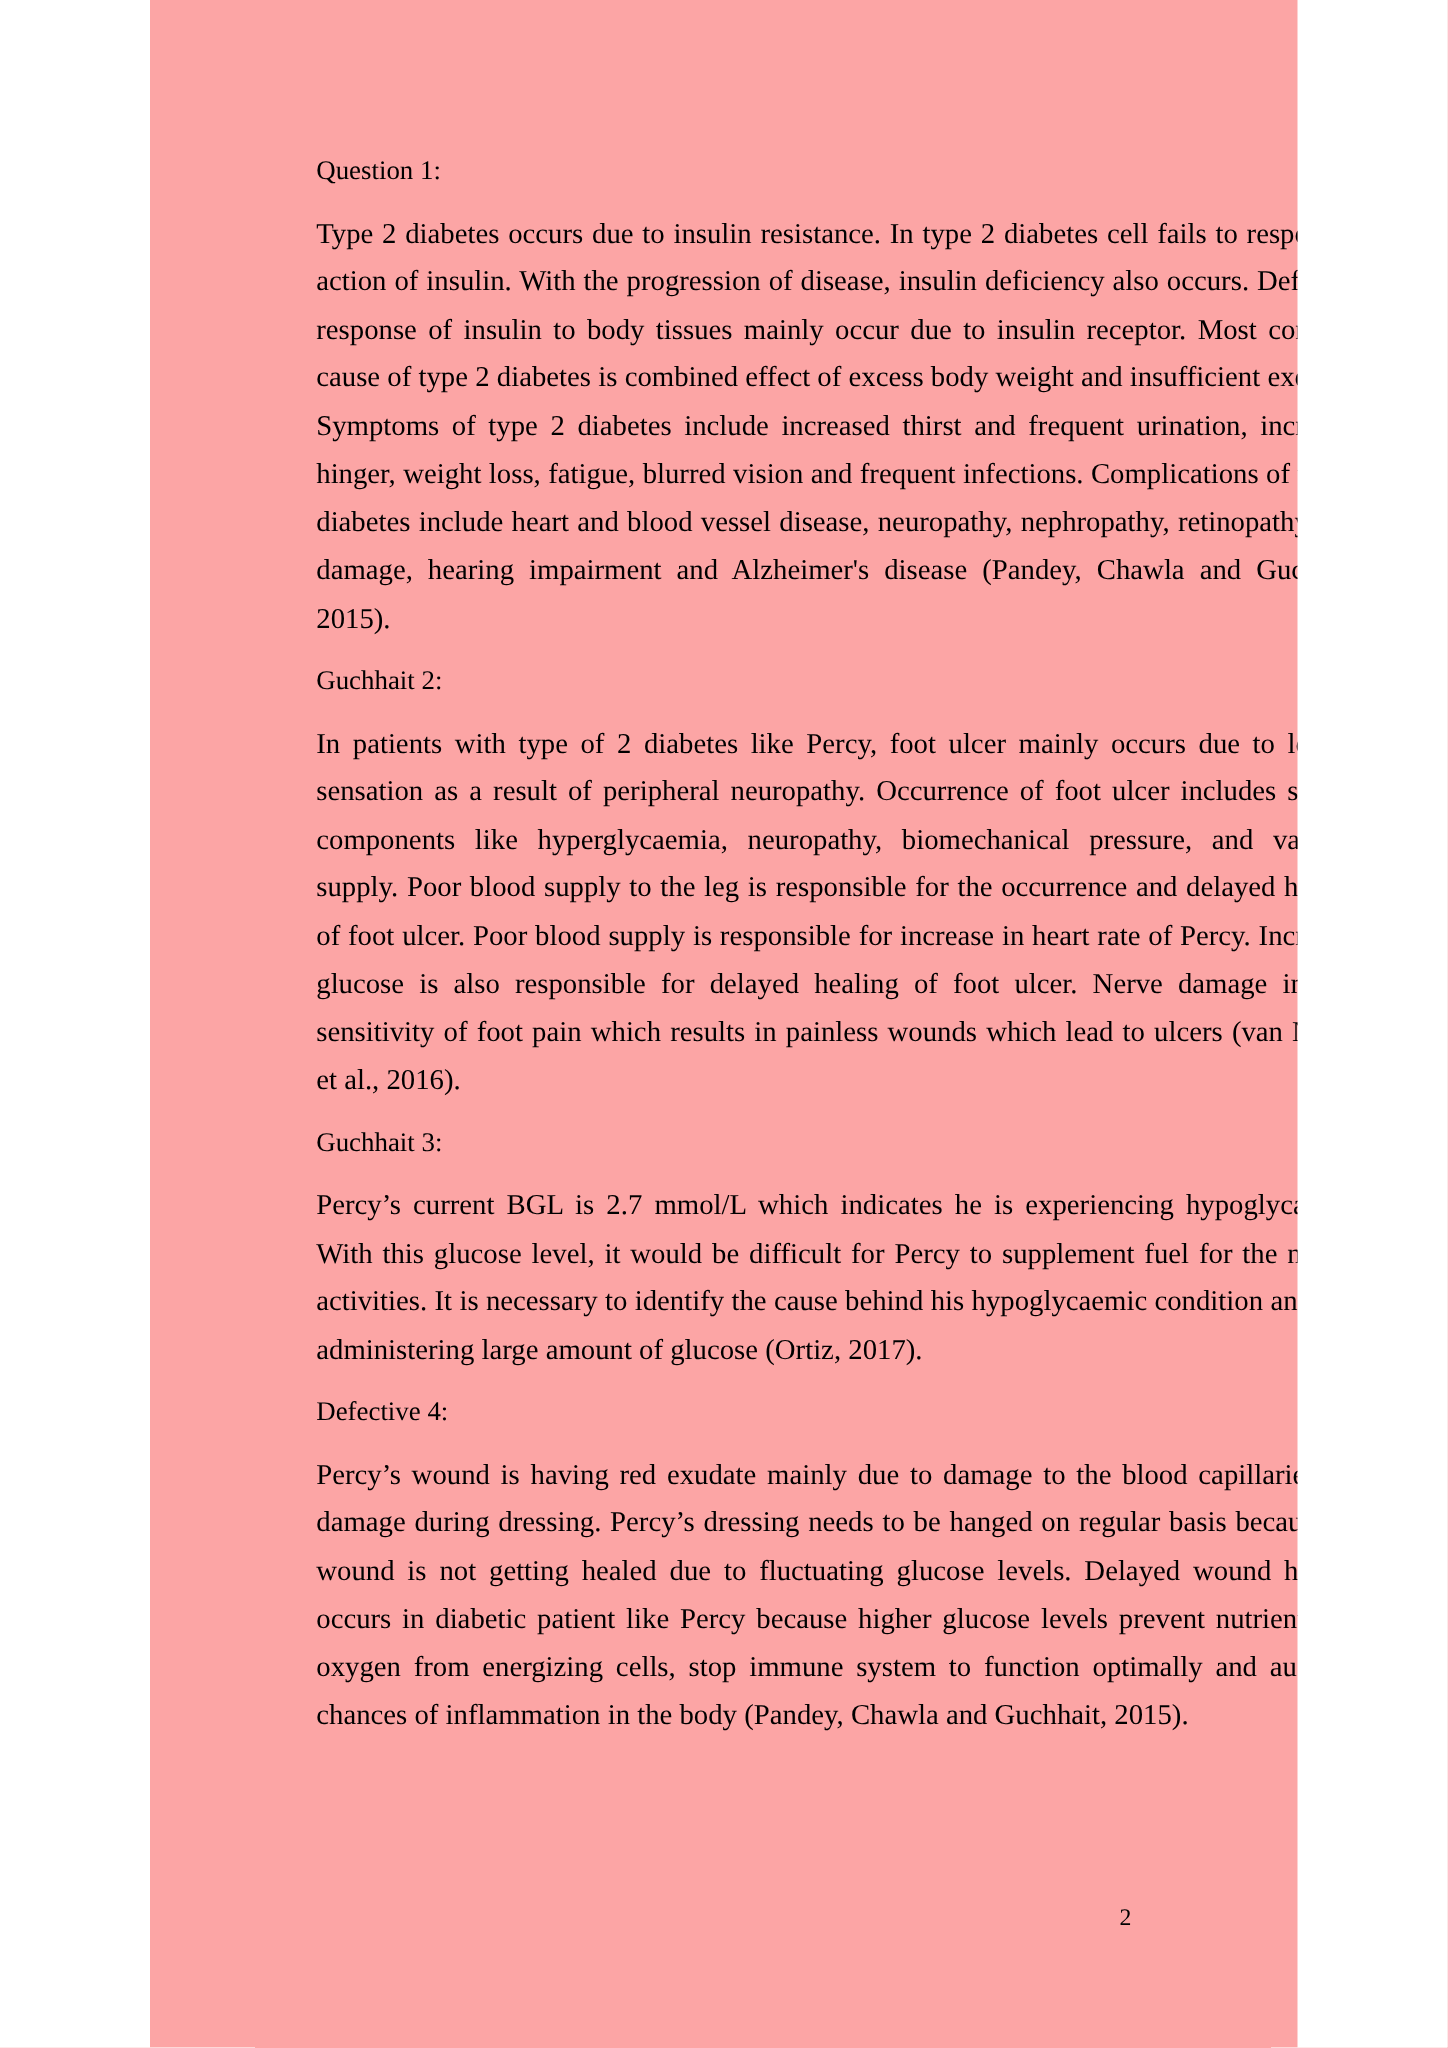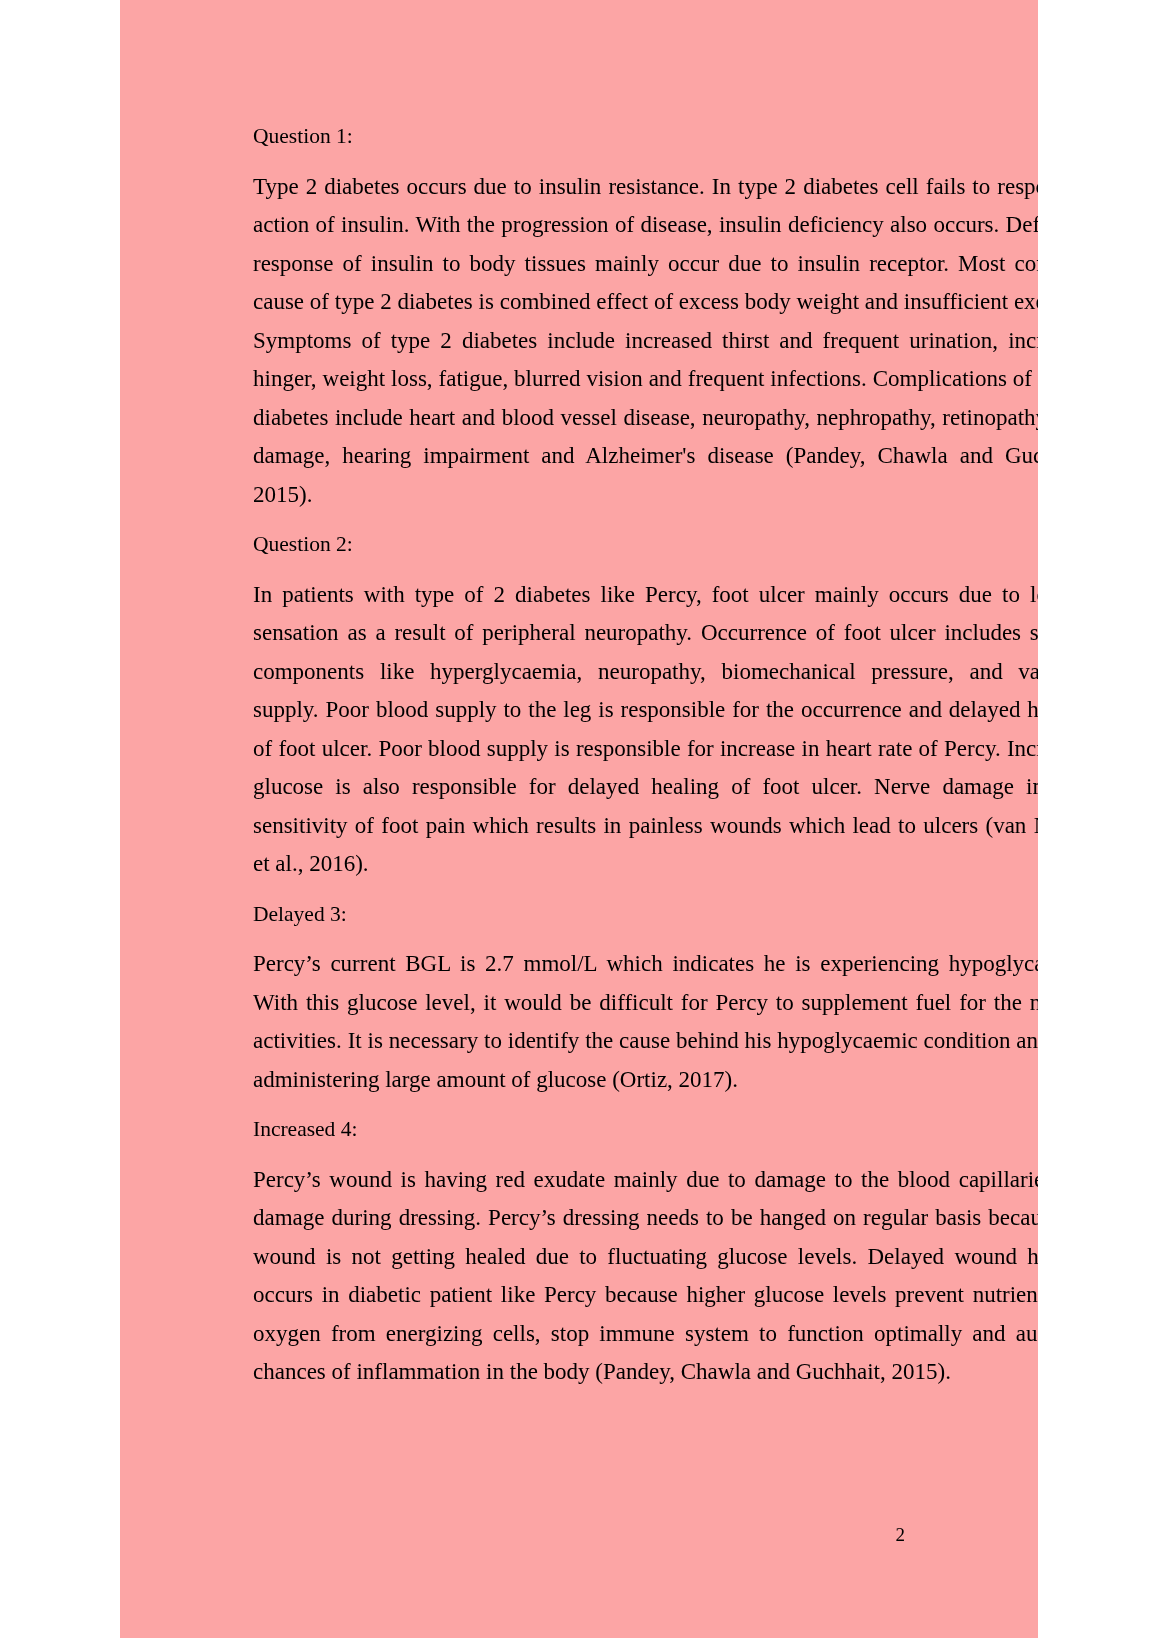--- a/index.html
+++ b/index.html
@@ -60,30 +60,30 @@
 
 <div class="page">
   <div class="content">
 
     <div class="block">
       <p class="heading">Question 1:</p>
       <p class="para">Type 2 diabetes occurs due to insulin resistance. In type 2 diabetes cell fails to respond to action of insulin. With the progression of disease, insulin deficiency also occurs. Defective response of insulin to body tissues mainly occur due to insulin receptor. Most common cause of type 2 diabetes is combined effect of excess body weight and insufficient exercise. Symptoms of type 2 diabetes include increased thirst and frequent urination, increased hinger, weight loss, fatigue, blurred vision and frequent infections. Complications of type 2 diabetes include heart and blood vessel disease, neuropathy, nephropathy, retinopathy, foot damage, hearing impairment and Alzheimer's disease (Pandey, Chawla and Guchhait, 2015).</p>
     </div>
 
     <div class="block">
-      <p class="heading">Question 2:</p>
+      <p class="heading">Guchhait 2:</p>
       <p class="para">In patients with type of 2 diabetes like Percy, foot ulcer mainly occurs due to loss of sensation as a result of peripheral neuropathy. Occurrence of foot ulcer includes several components like hyperglycaemia, neuropathy, biomechanical pressure, and vascular supply. Poor blood supply to the leg is responsible for the occurrence and delayed healing of foot ulcer. Poor blood supply is responsible for increase in heart rate of Percy. Increased glucose is also responsible for delayed healing of foot ulcer. Nerve damage impairs sensitivity of foot pain which results in painless wounds which lead to ulcers (van Netten et al., 2016).</p>
     </div>
 
     <div class="block">
-      <p class="heading">Delayed 3:</p>
+      <p class="heading">Guchhait 3:</p>
       <p class="para">Percy’s current BGL is 2.7 mmol/L which indicates he is experiencing hypoglycaemia. With this glucose level, it would be difficult for Percy to supplement fuel for the normal activities. It is necessary to identify the cause behind his hypoglycaemic condition and start administering large amount of glucose (Ortiz, 2017).</p>
     </div>
 
     <div class="block">
-      <p class="heading">Increased 4:</p>
+      <p class="heading">Defective 4:</p>
       <p class="para">Percy’s wound is having red exudate mainly due to damage to the blood capillaries and damage during dressing. Percy’s dressing needs to be hanged on regular basis because his wound is not getting healed due to fluctuating glucose levels. Delayed wound healing occurs in diabetic patient like Percy because higher glucose levels prevent nutrients and oxygen from energizing cells, stop immune system to function optimally and augment chances of inflammation in the body (Pandey, Chawla and Guchhait, 2015).</p>
     </div>
 
   </div>
 
   <div class="page-number">2</div>
 </div>
 
 </body></html>

